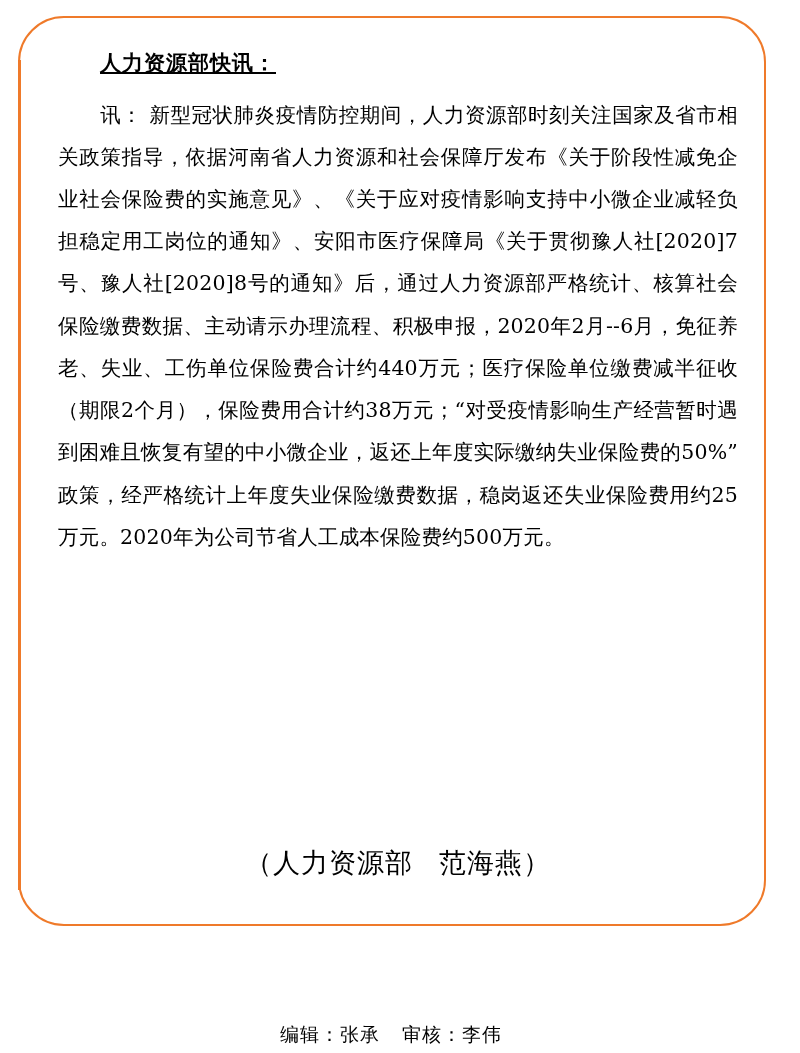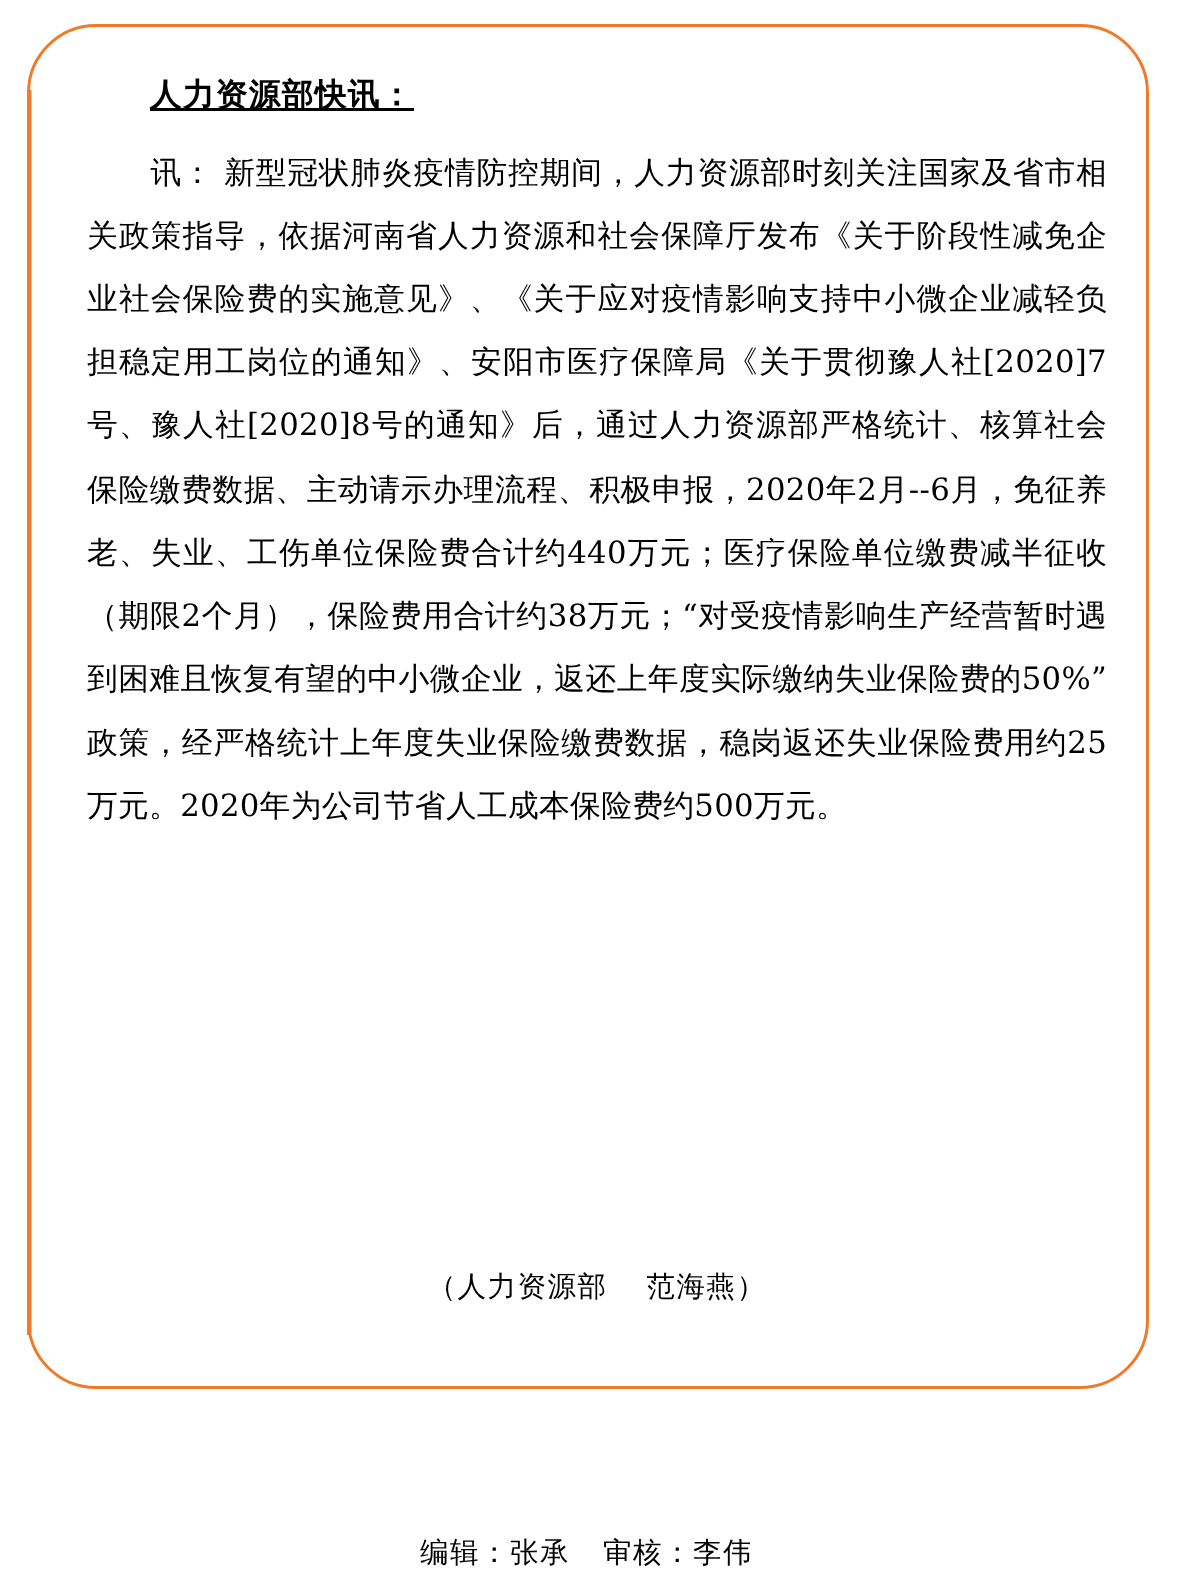--- a/index.html
+++ b/index.html
@@ -80,21 +80,21 @@
   .body-text .indent {
     display: inline-block;
     width: 42px;
   }
 
   .signature {
     position: absolute;
     left: 58px;
     top: 845px;
     width: 680px;
-    font-size: 19px;
+    font-size: 27px;
     text-align: center;
     letter-spacing: 1px;
   }
   .signature .gap {
     display: inline-block;
     width: 26px;
   }
 
   .footer {
     position: absolute;

